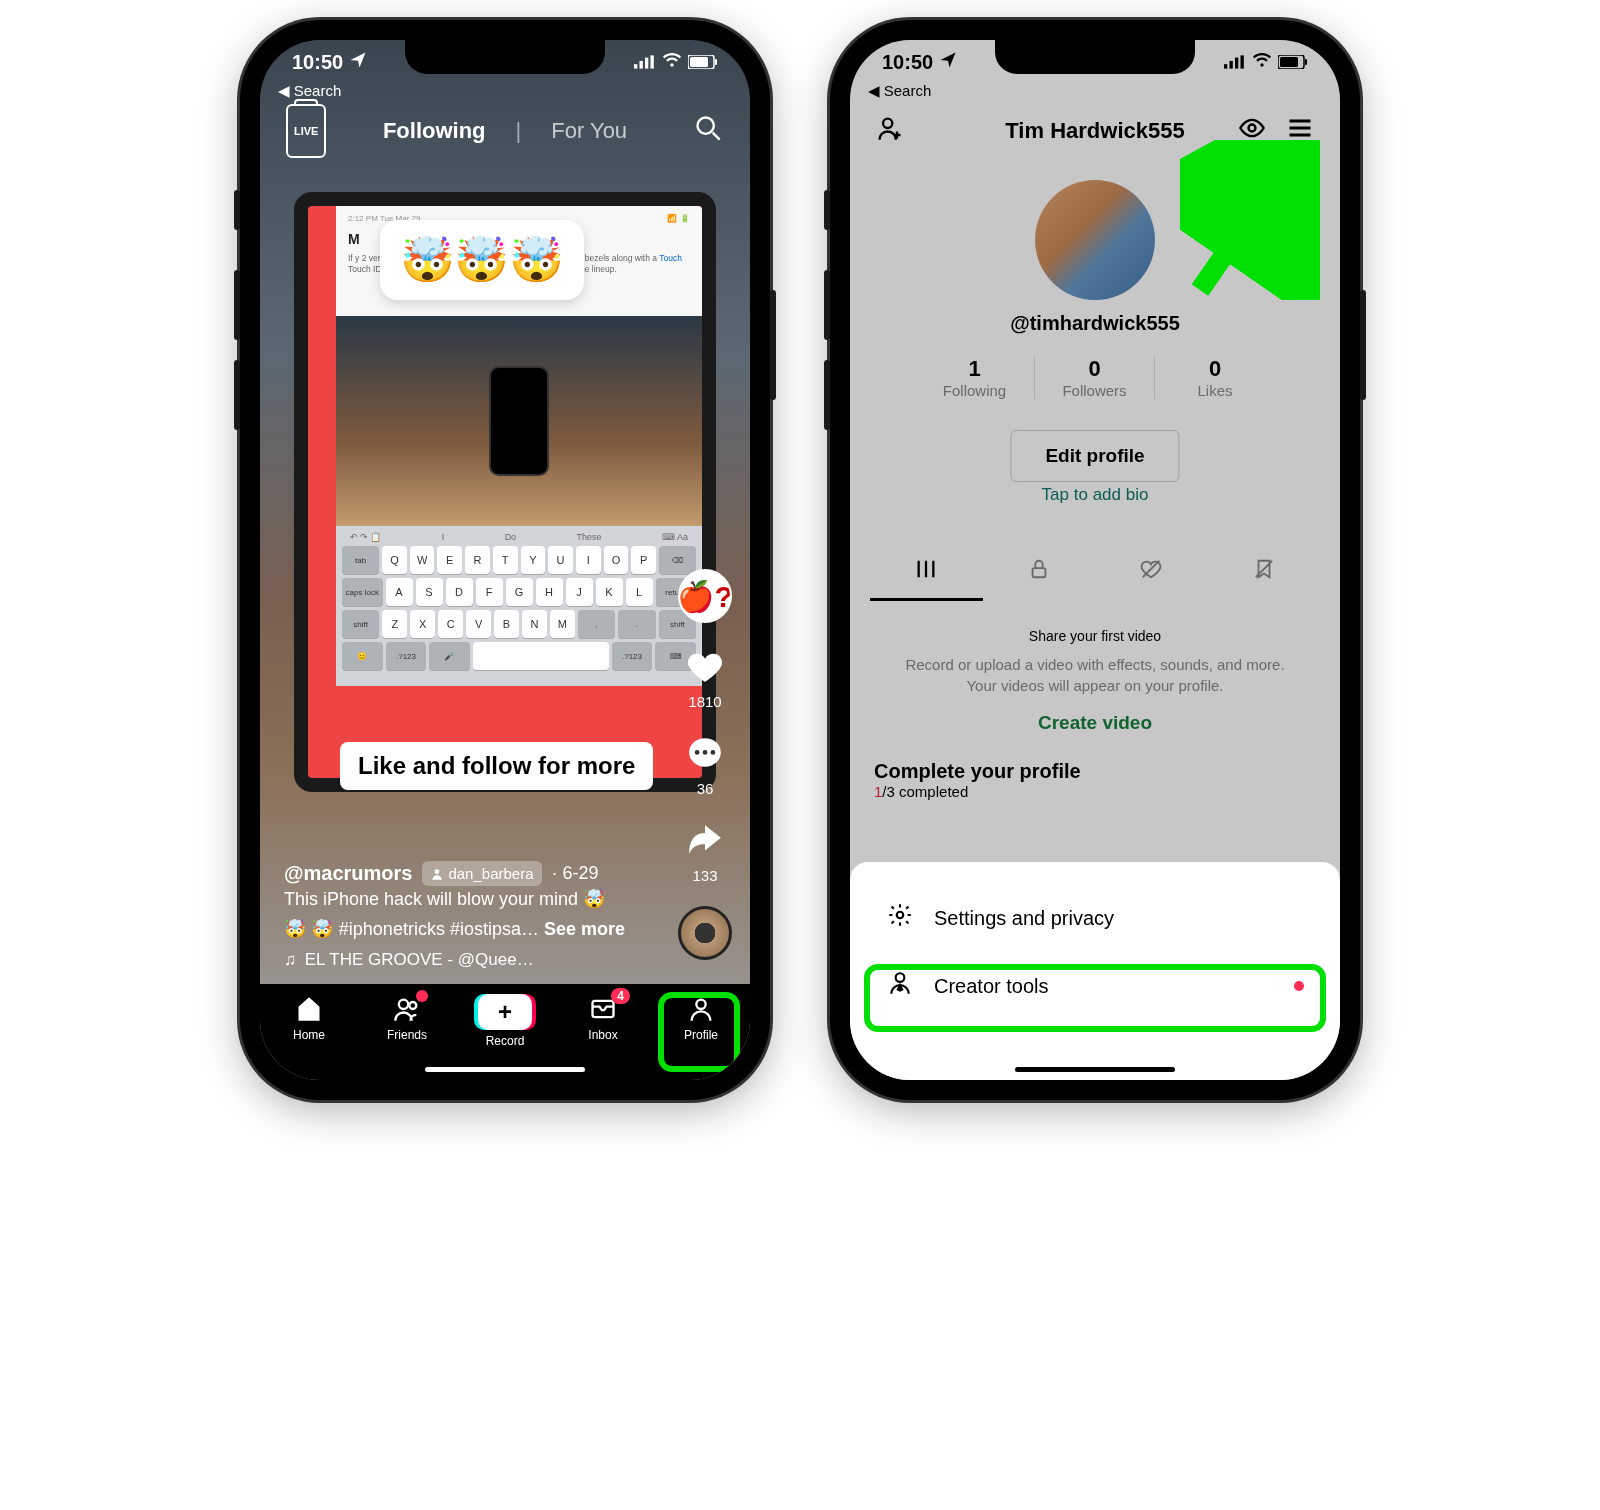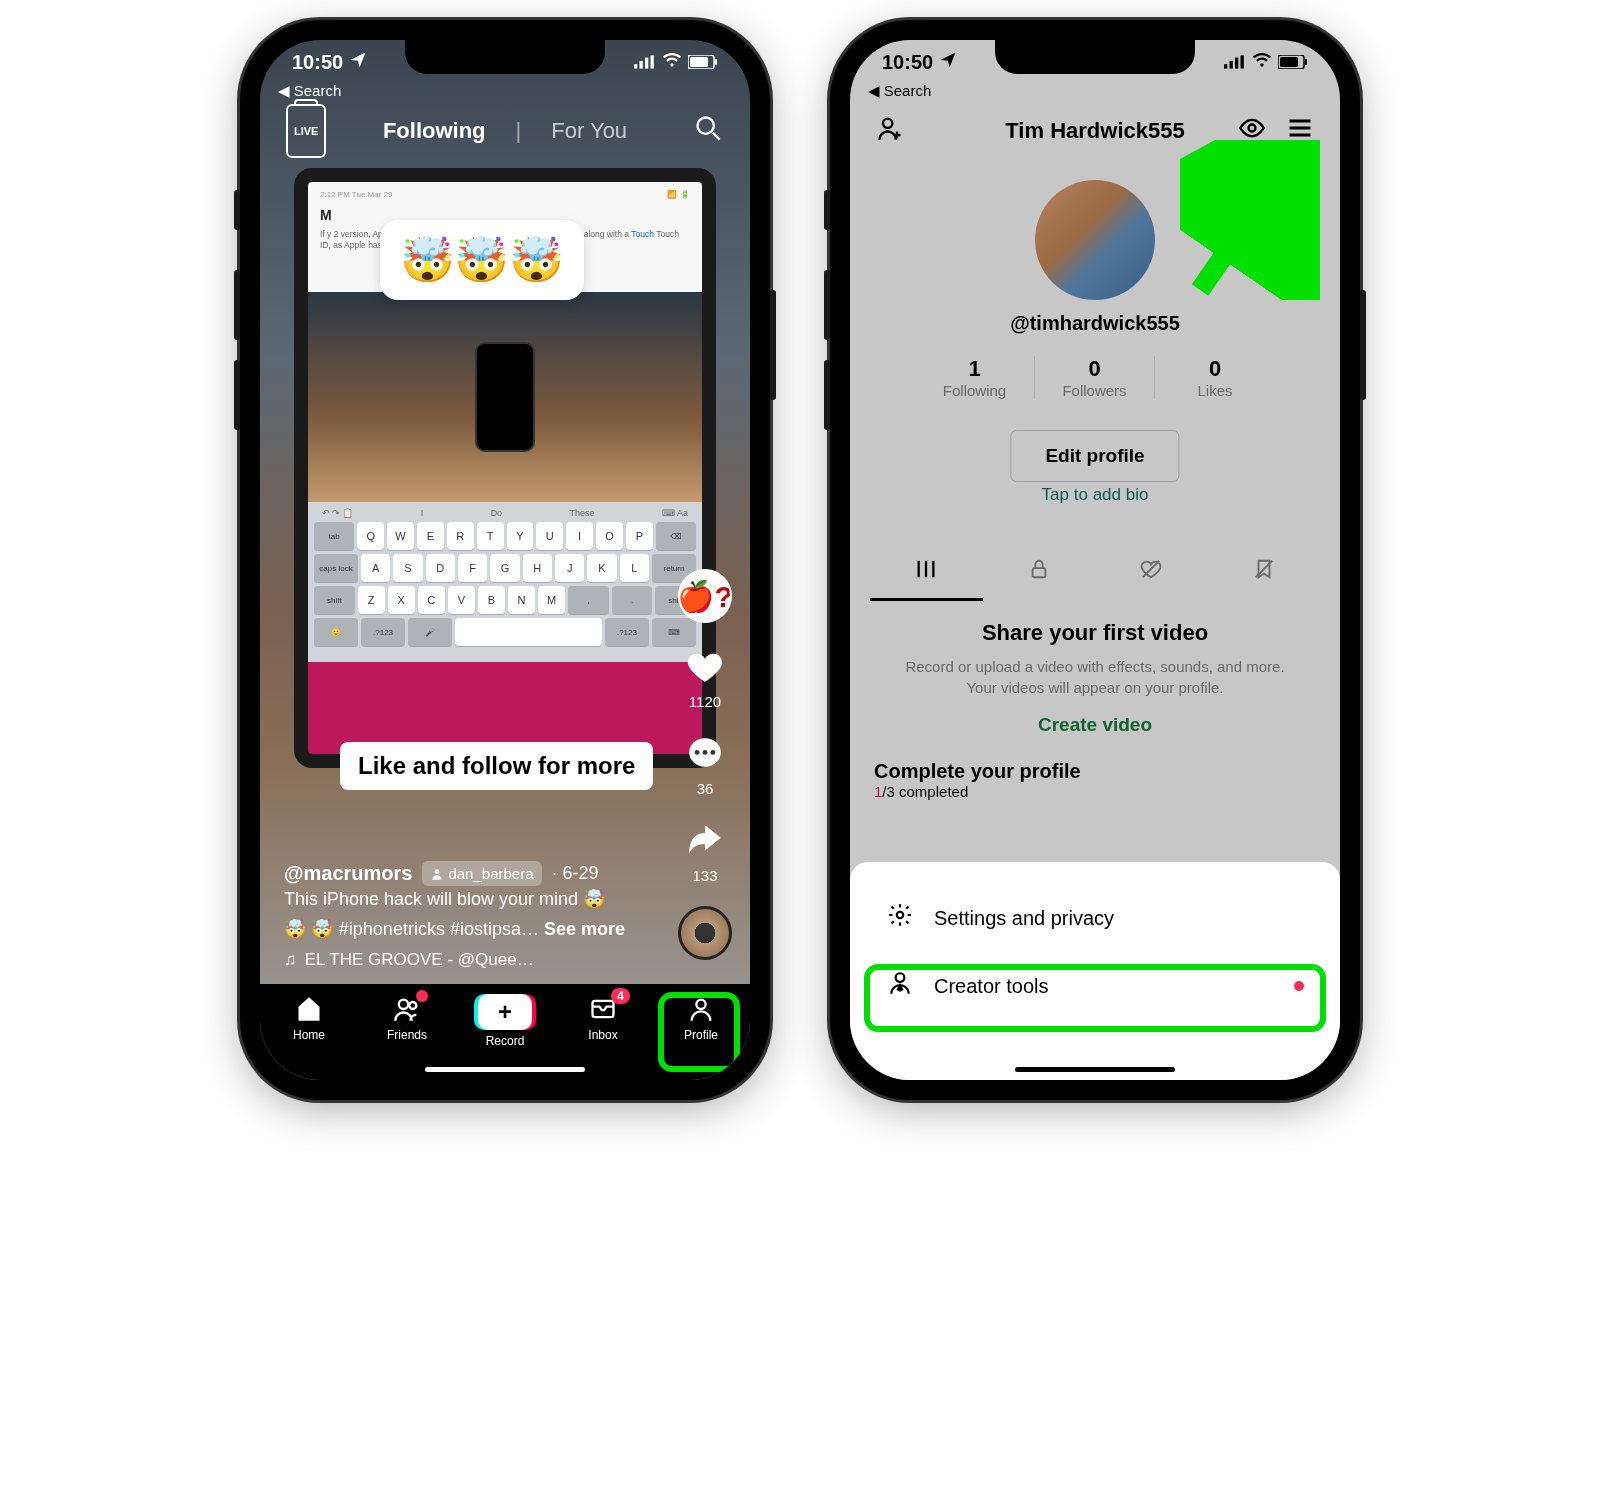--- a/index.html
+++ b/index.html
@@ -100,26 +100,27 @@
     border: 2px solid #fff;
     border-bottom: none;
     border-radius: 4px 4px 0 0;
   }
   .tab-following { font-weight: 700; opacity: 1; }
   .tab-foryou { opacity: .7; }
   .tab-divider { opacity: .5; font-weight: 300; }
   .search-icon-feed { position: absolute; right: 28px; }
   .ipad-mock {
     position: absolute;
-    top: 128px; left: 34px; right: 34px;
+    top: 152px; left: 34px; right: 34px;
     height: 600px;
-    background: #be185d;
+    background: #ef4444;
     border: 14px solid #1a1a1a;
     border-radius: 18px;
     overflow: hidden;
+    padding-left: 28px;
   }
   .ipad-top {
     background: #f7f7f7;
     height: 110px;
     padding: 8px 12px;
     font-size: 9px;
     color: #666;
     line-height: 1.3;
   }
   .ipad-title { font-size: 14px; color: #222; font-weight: 600; margin: 6px 0 4px; }
@@ -384,21 +385,21 @@
     font-size: 22px;
   }
   .ctab.active { color: #000; border-bottom: 3px solid #000; }
   .share-block {
     position: absolute;
     top: 564px; left: 0; right: 0;
     text-align: center;
     padding: 16px 40px;
     z-index: 10;
   }
-  .share-title { font-size: 22px; font-weight: 700; margin-bottom: 10px; }
+  .share-title { font-size: 14px; font-weight: 400; margin-bottom: 10px; margin-top: 8px; }
   .share-desc { font-size: 15px; color: #888; margin-bottom: 16px; line-height: 1.4; }
   .create-link { color: #15803d; font-size: 19px; font-weight: 600; }
   .complete-block {
     position: absolute;
     top: 720px; left: 24px; right: 24px;
     z-index: 10;
   }
   .complete-title { font-size: 20px; font-weight: 700; }
   .complete-sub { font-size: 15px; }
   .complete-sub .red { color: #e2274a; }
@@ -566,21 +567,21 @@
     <div class="right-rail">
       <div class="avatar-circle">
           <span class="apple-logo">🍎?</span>
         </div>
       <div class="rail-item">
         <div class="rail-icon">
           <svg viewBox="0 0 24 24" style="width:40px;height:40px;fill:#fff">
               <path d="M12 21s-8-5-10-10c-1-3 1-7 5-7 2 0 4 1 5 3 1-2 3-3 5-3 4 0 6 4 5 7-2 5-10 10-10 10z"></path>
             </svg>
         </div>
-        <span>1120</span>
+        <span>1810</span>
       </div>
       <div class="rail-item">
         <div class="rail-icon">
           <svg viewBox="0 0 24 24" style="width:38px;height:38px;fill:#fff">
               <ellipse cx="12" cy="11" rx="10" ry="9"></ellipse>
               <circle cx="7" cy="11" r="1.5" fill="#333"></circle>
               <circle cx="12" cy="11" r="1.5" fill="#333"></circle>
               <circle cx="17" cy="11" r="1.5" fill="#333"></circle>
             </svg>
         </div>

